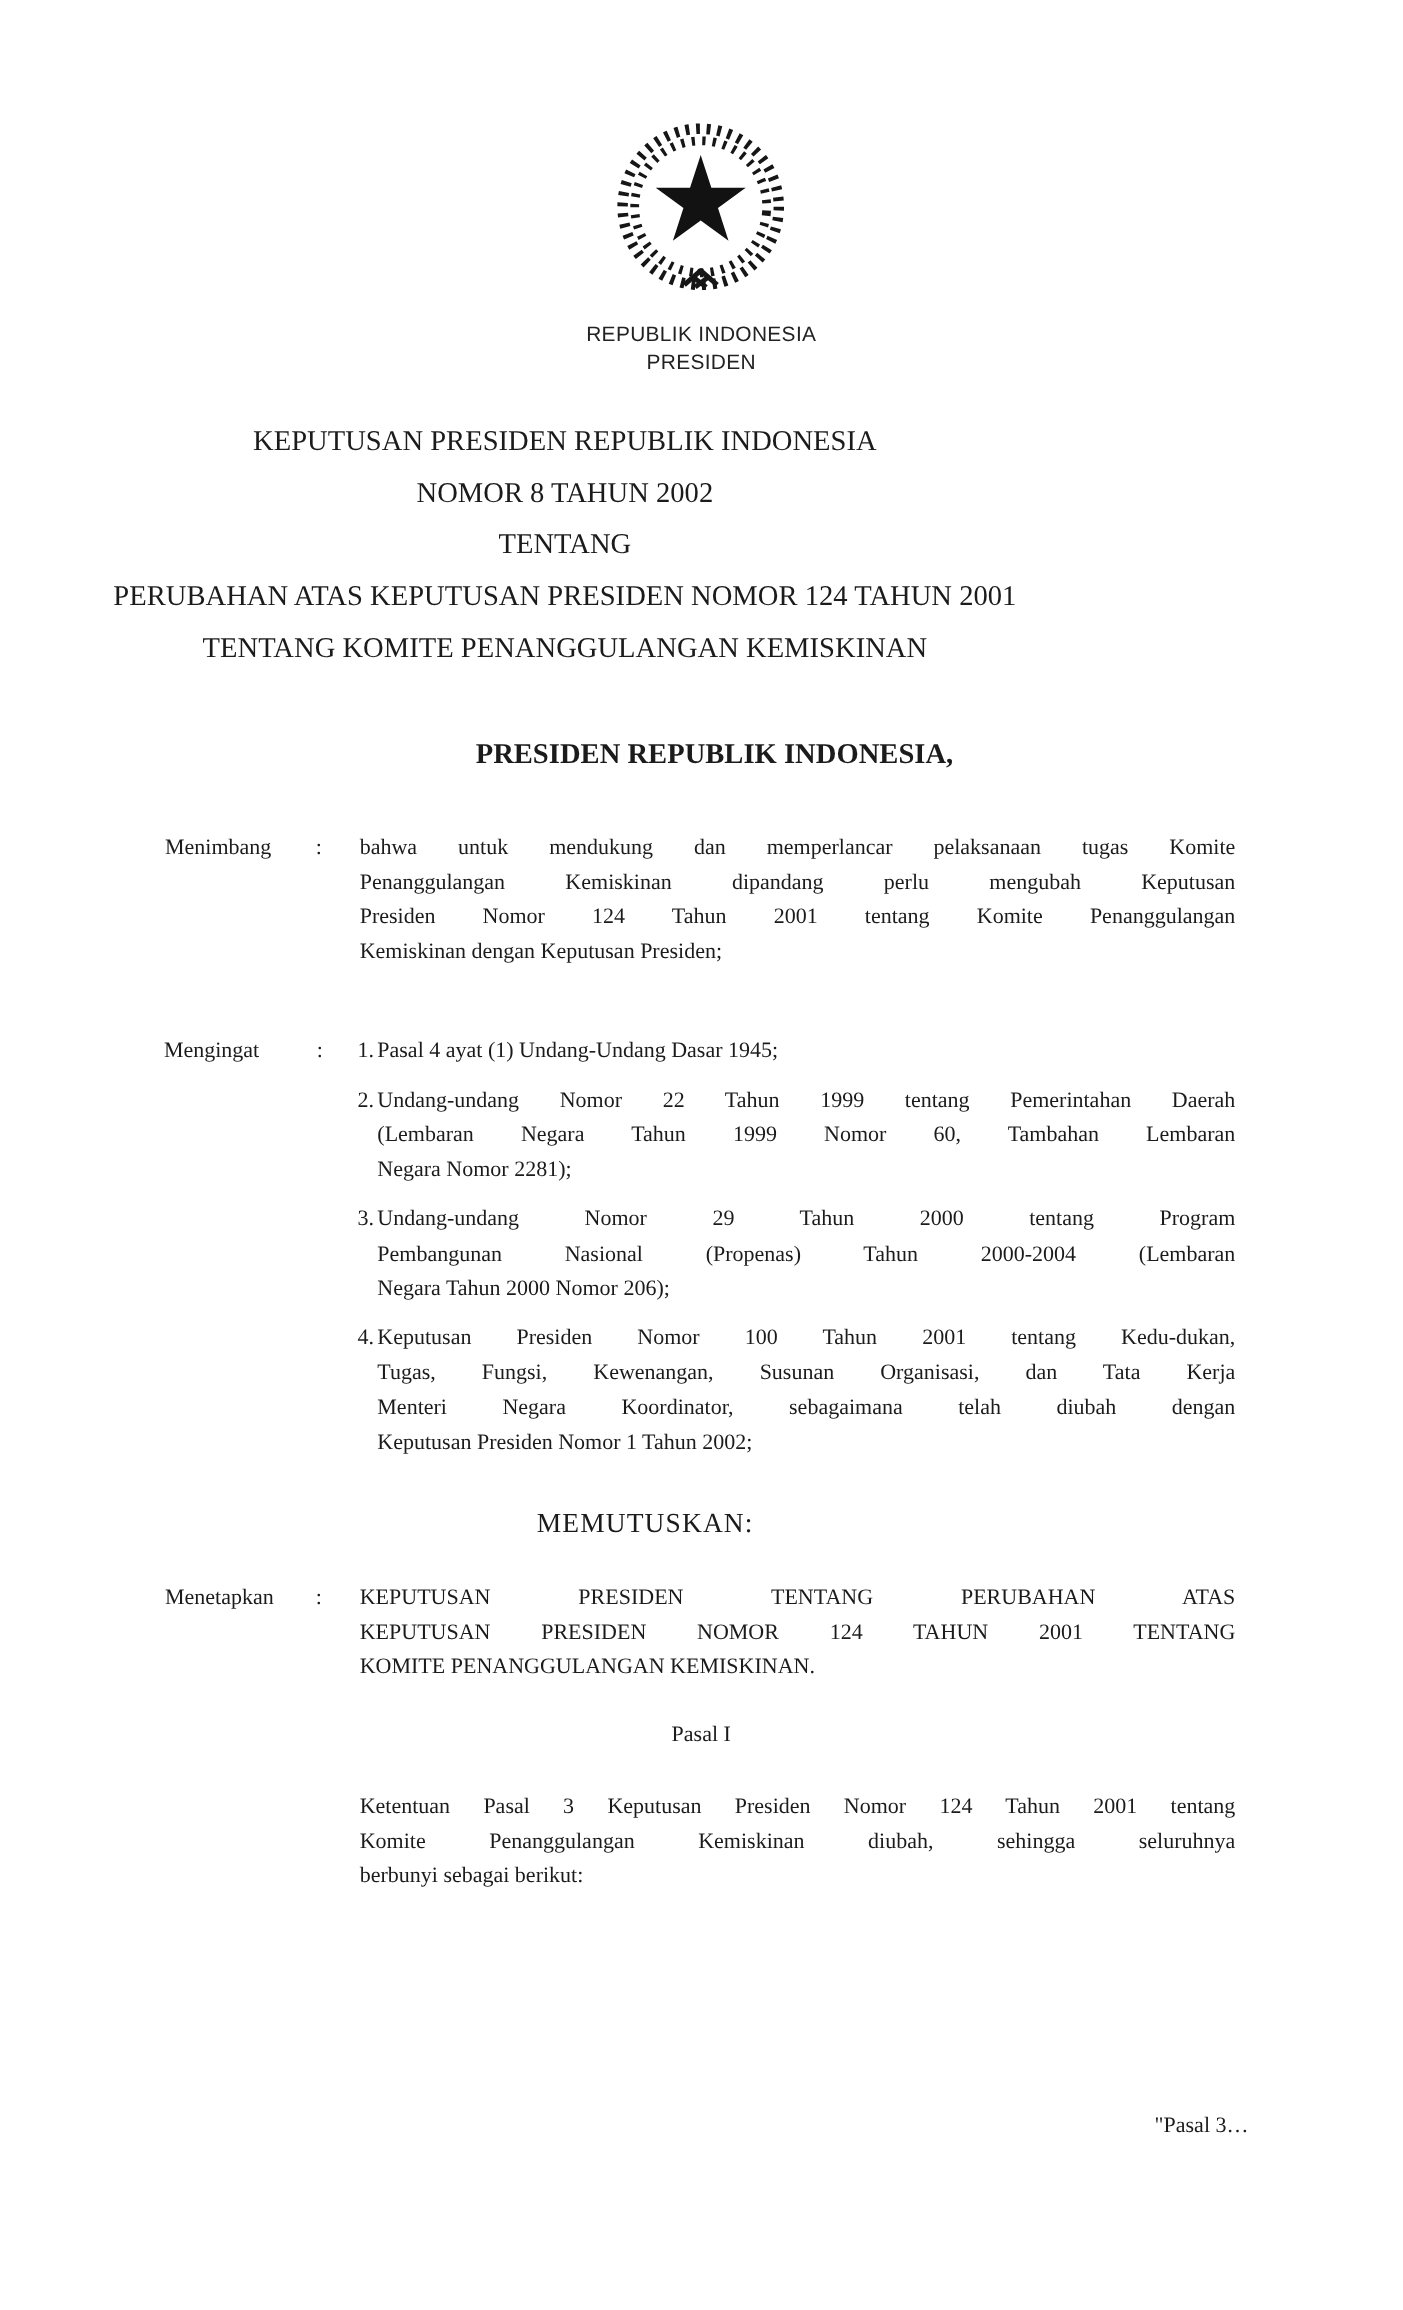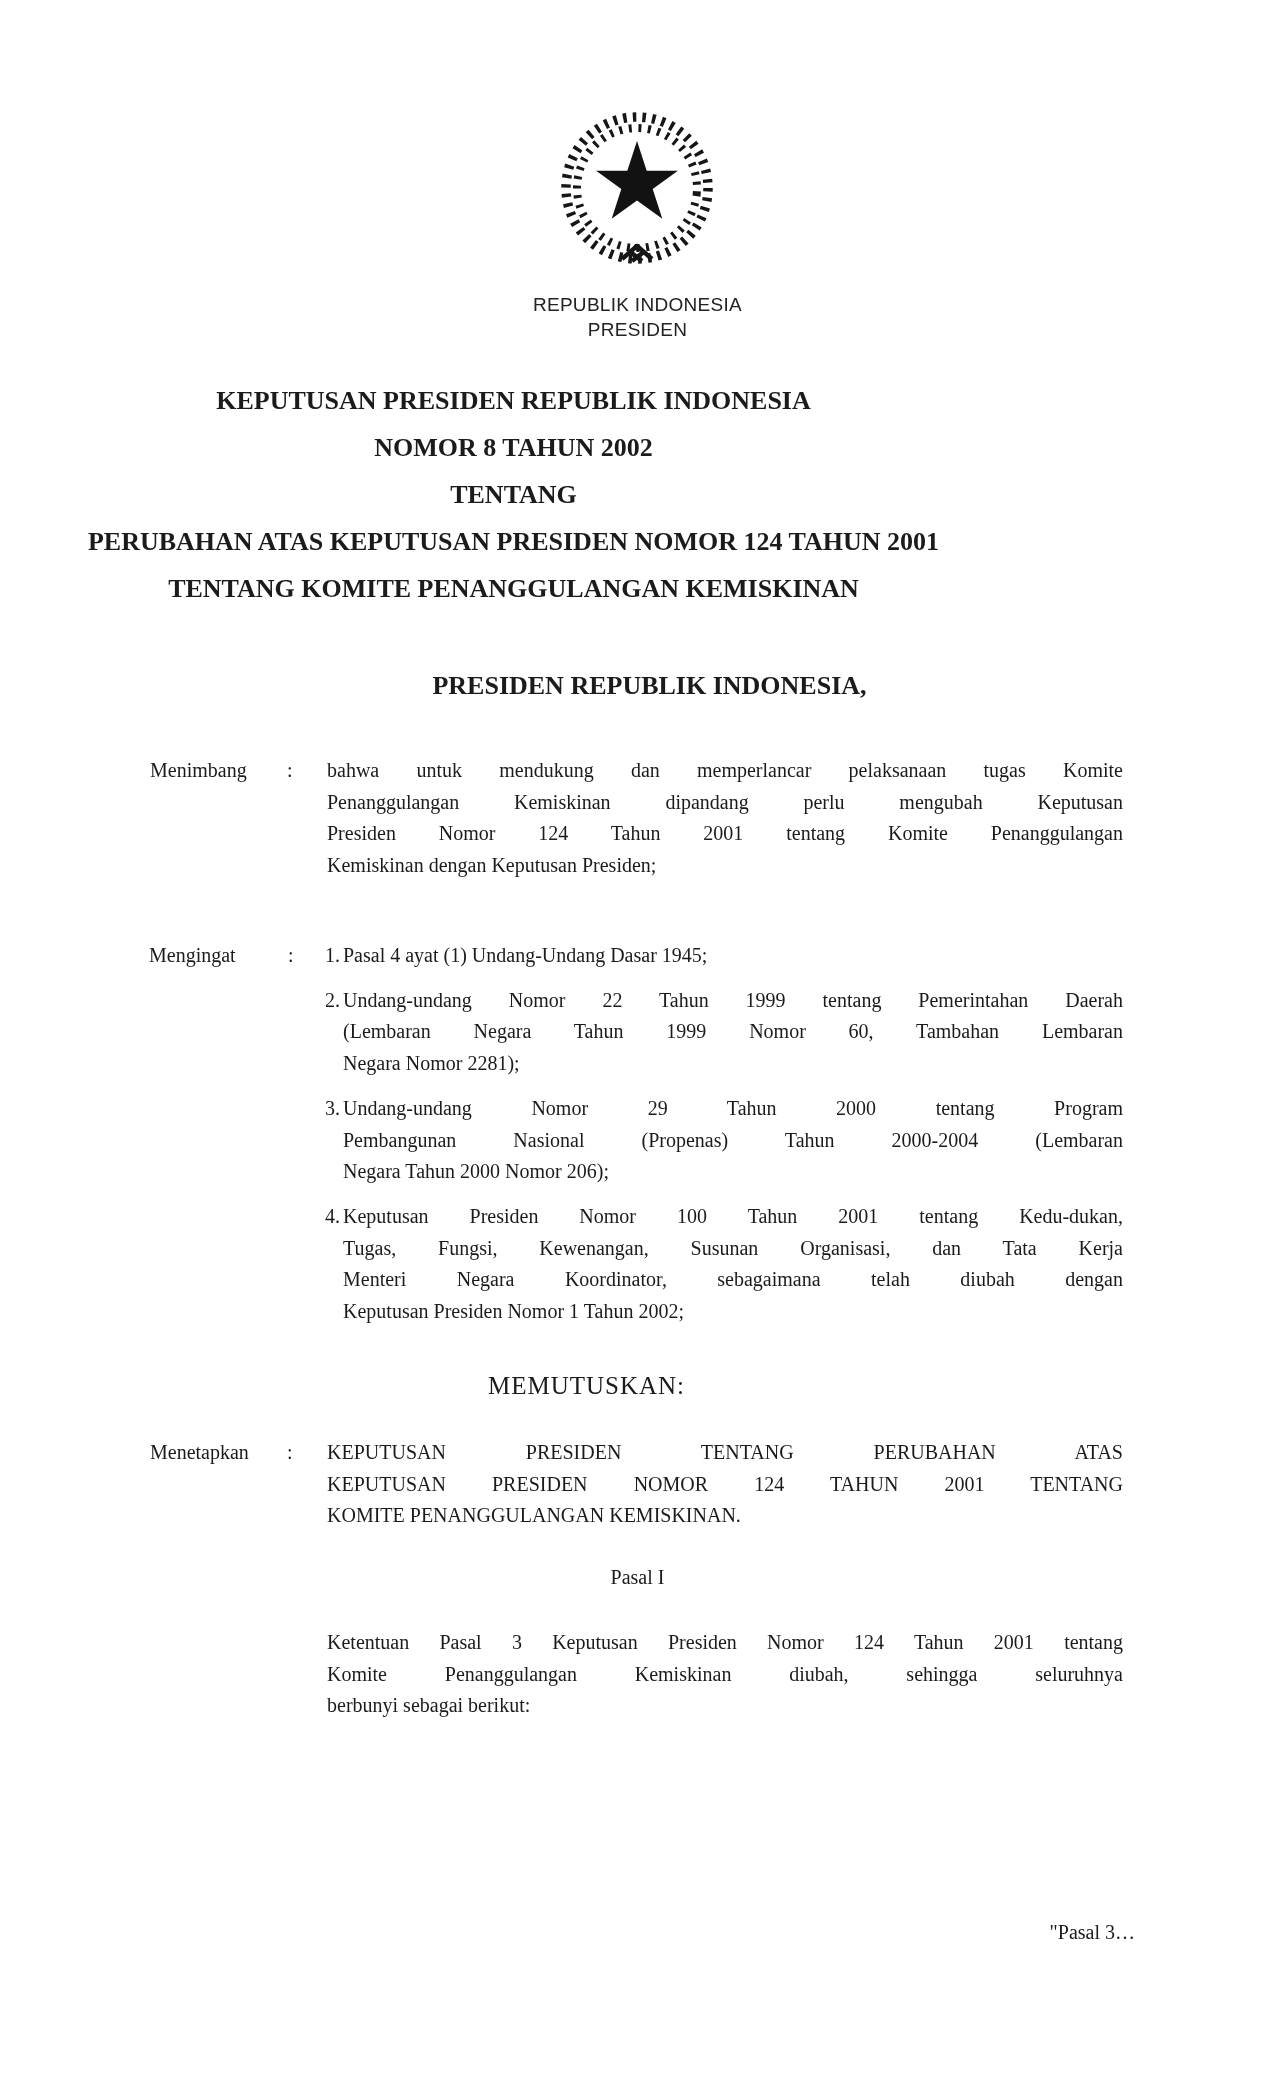--- a/index.html
+++ b/index.html
@@ -14,21 +14,21 @@
   
   .emblem { left:552px; top:100px; width:170px; height:170px; }
 
   
   .letterhead { left:0; top:293px; width:1275px; text-align:center;
     font-family:"Liberation Sans", sans-serif; font-size:19px; line-height:24.5px;
     color:#222; letter-spacing:0.3px; }
 
   
   .title-block { left:0; top:377px; width:1027px; text-align:center;
-    font-weight:bold; font-size:26px; line-height:47px; }
+    font-weight:normal; font-size:26px; line-height:47px; }
 
   .salutation { left:0; top:670px; width:1275px; text-align:center;
     font-weight:bold; font-size:26px; line-height:32px;padding-left:12px; }
 
   
   .bt { font-size:20px; line-height:31.7px; }
   .jline { text-align:justify; text-align-last:justify; }
   .lline { text-align:left; }
 
   .menimbang-label  { left:150px; top:755px; }

